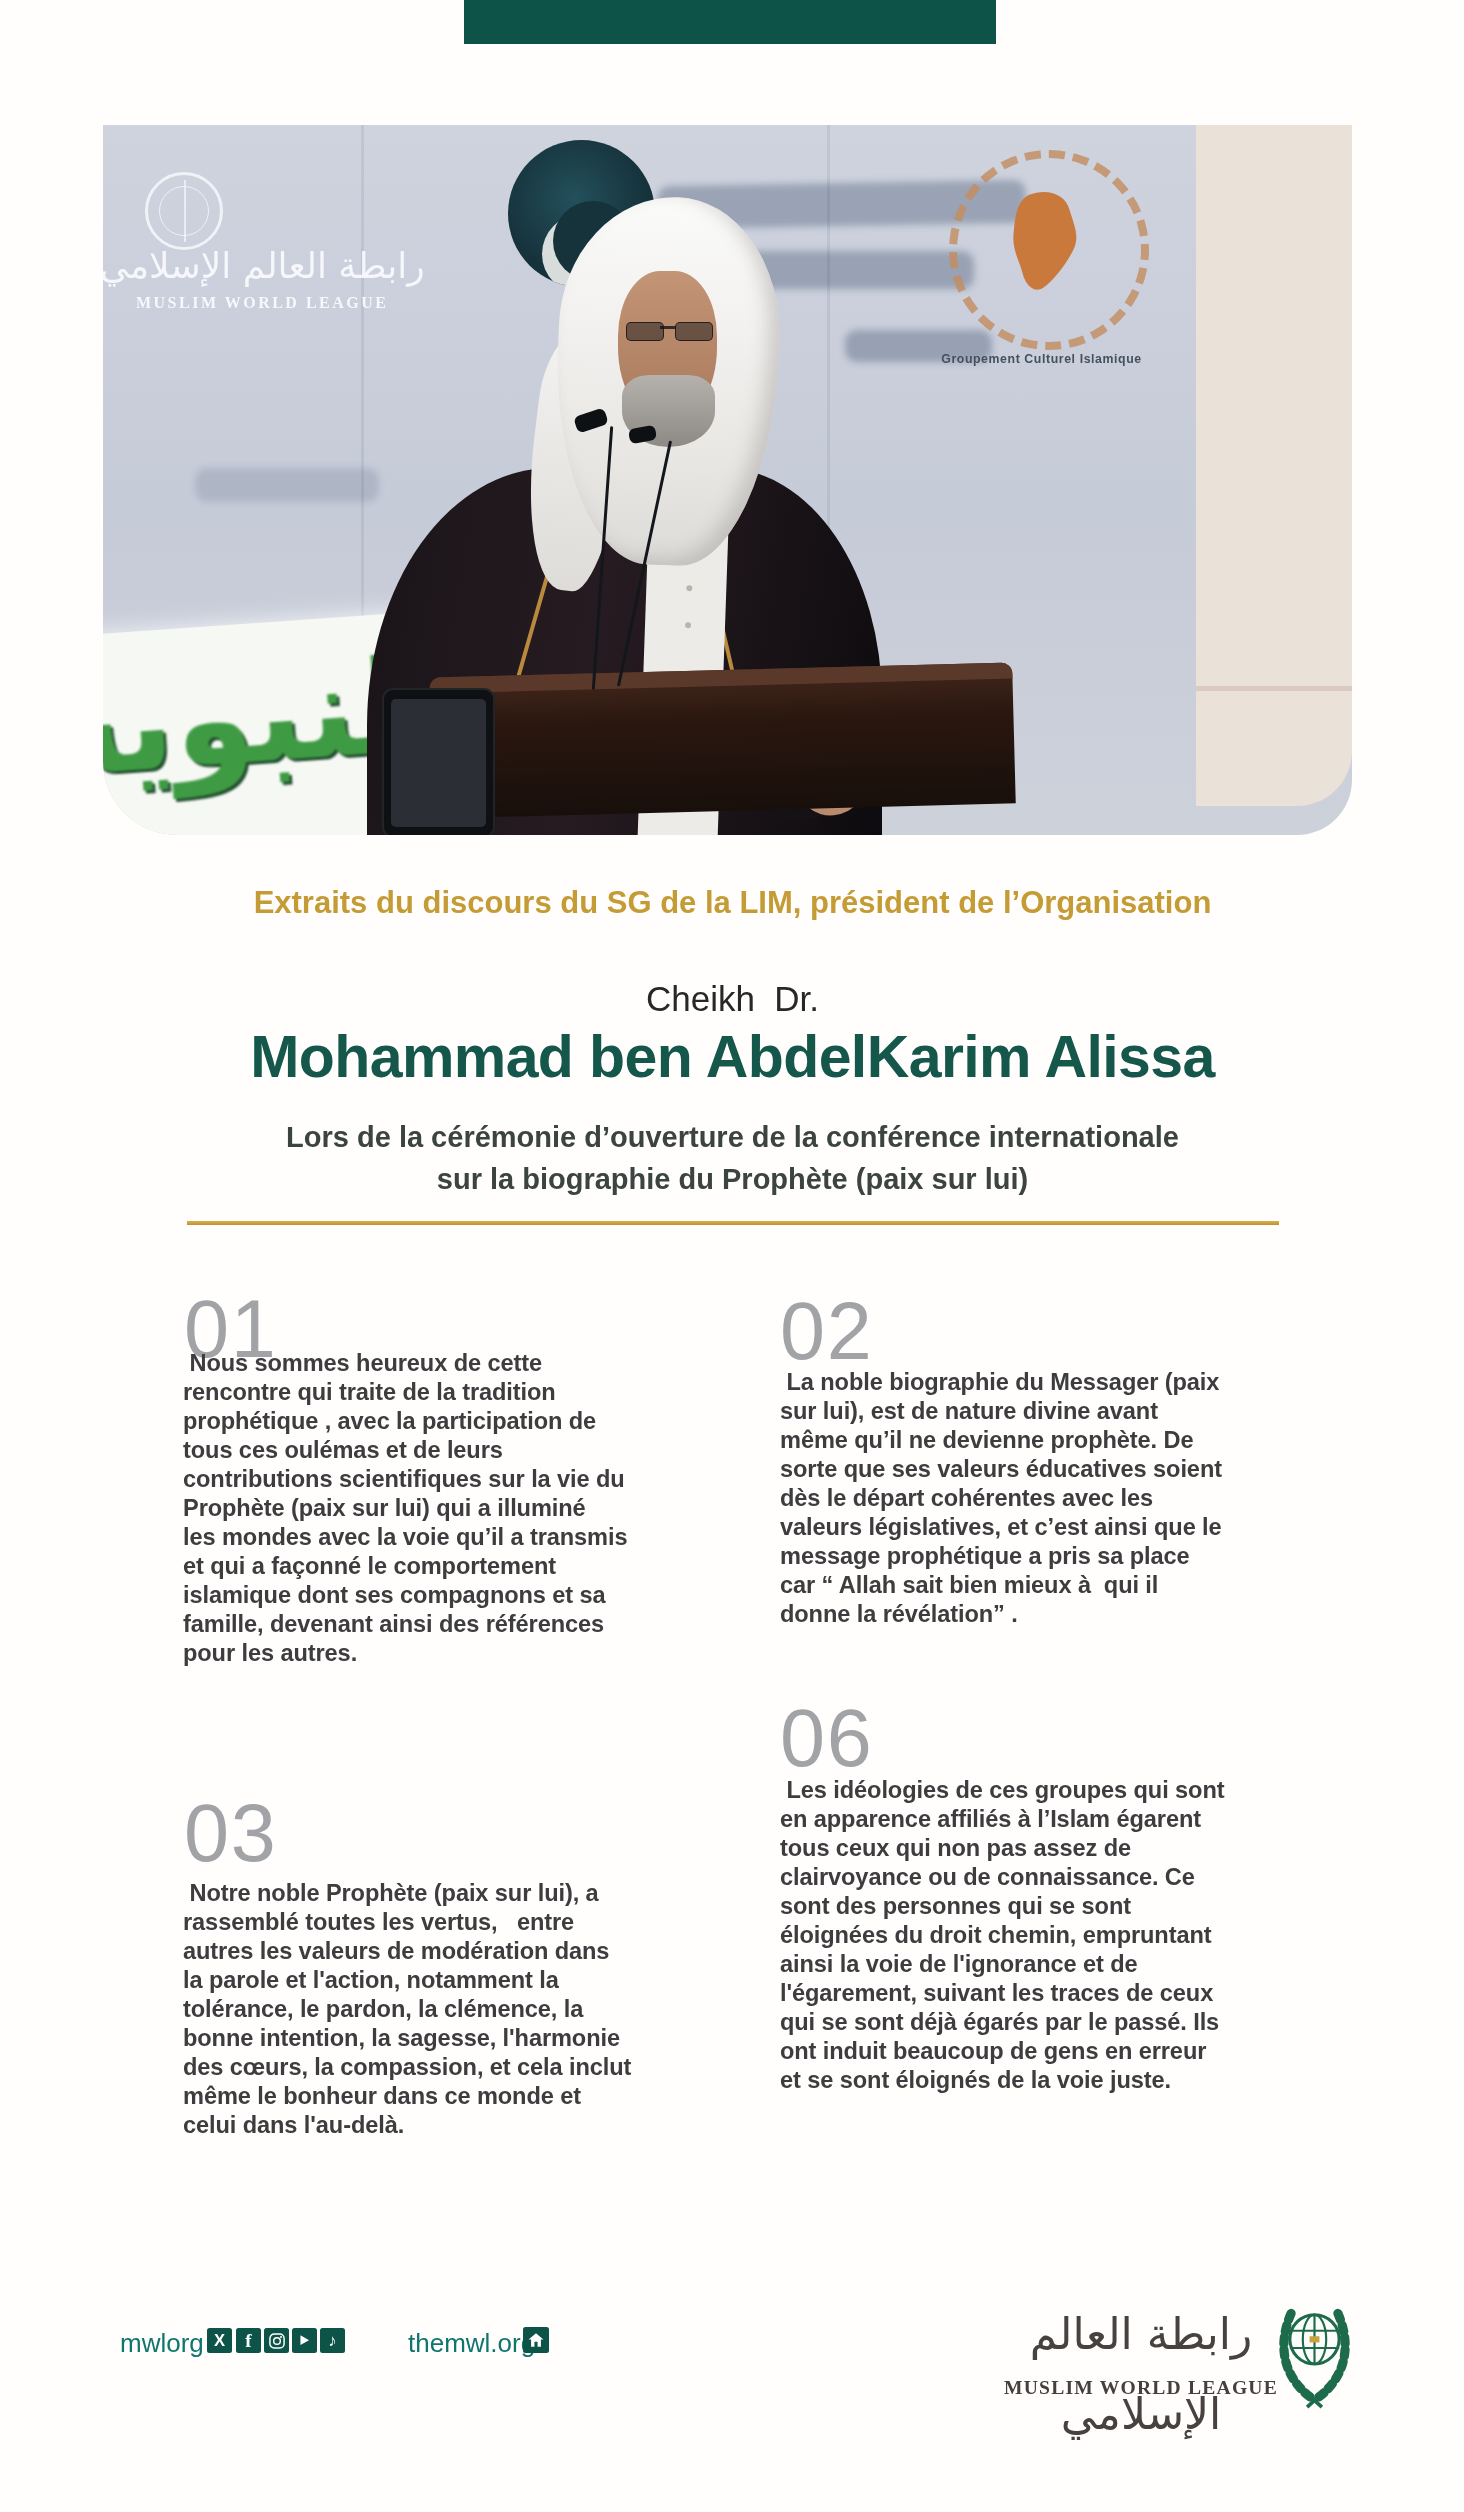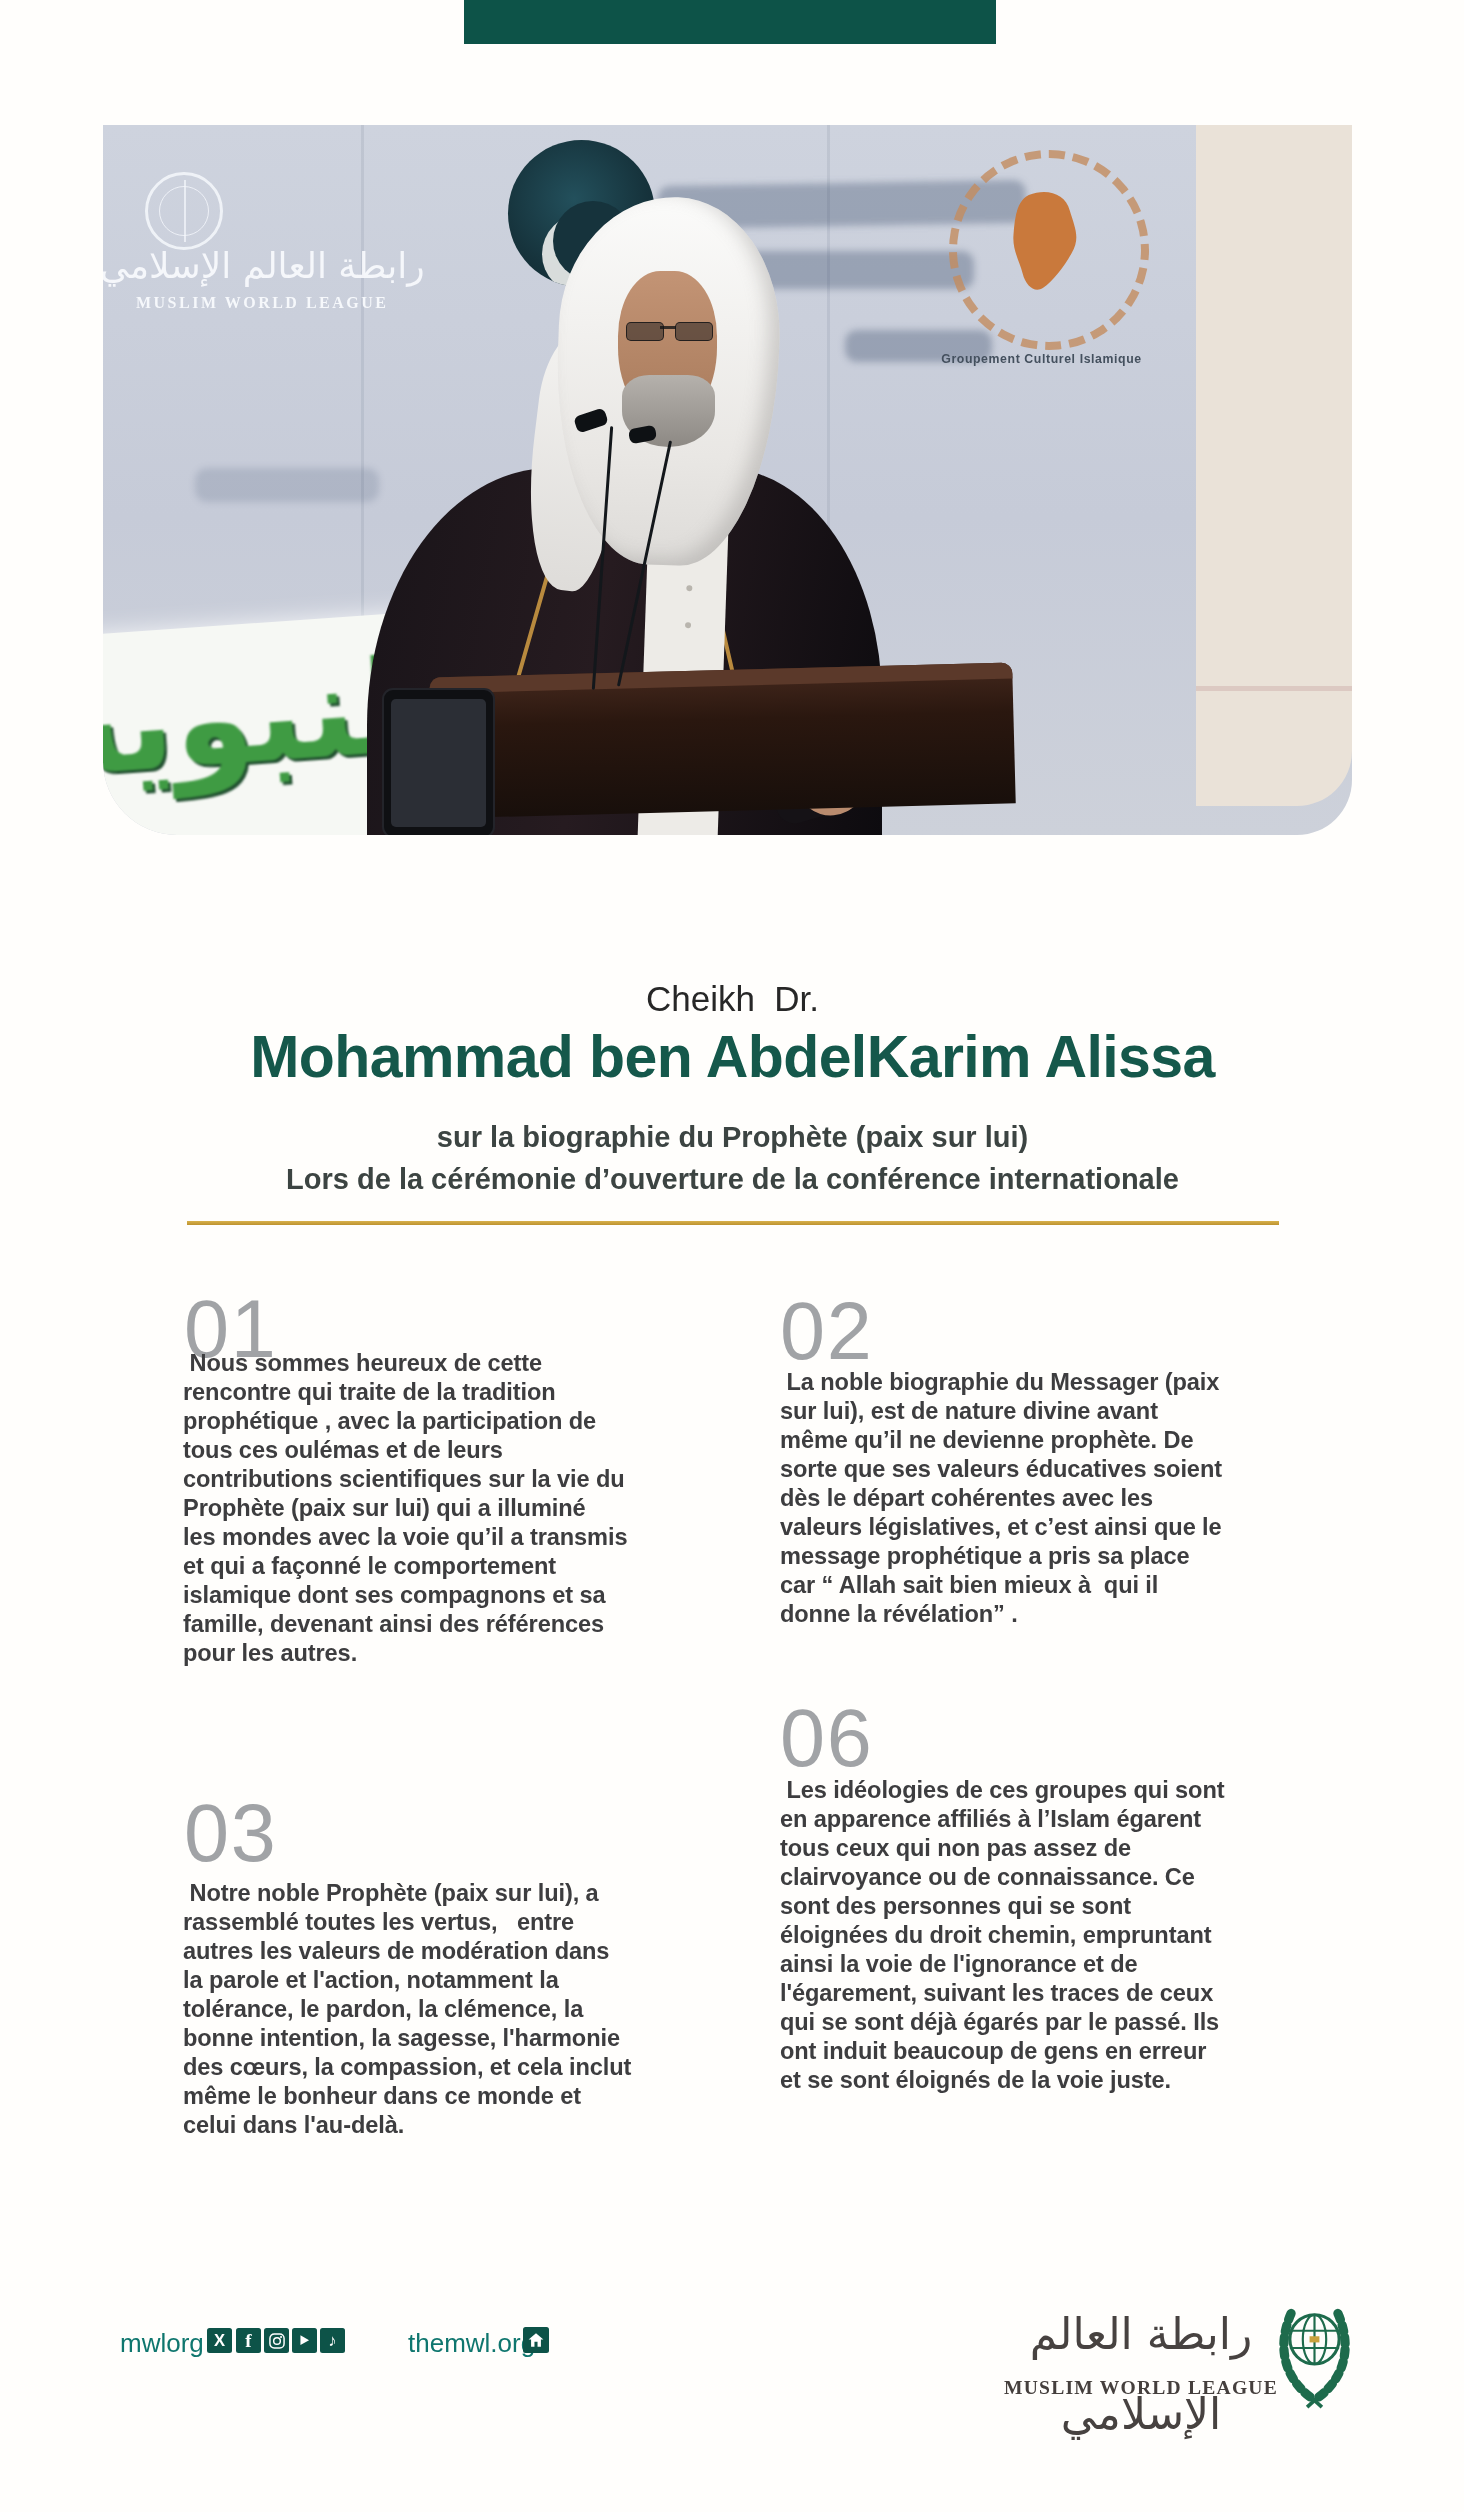--- a/index.html
+++ b/index.html
@@ -160,26 +160,27 @@
     <div class="abs mic-arm" style="left:540px;top:313px;height:251px;transform:rotate(12deg)"></div>
     <div class="abs mic-head" style="left:472px;top:287px;width:32px;height:17px;transform:rotate(-18deg)"></div>
     <div class="abs mic-head" style="left:526px;top:302px;width:27px;height:14.7px;transform:rotate(-10deg)"></div>
     <div class="abs mic-arm" style="left:331px;top:699px;height:12.3px"></div>
     <div class="abs phone">
         <span class="scr"></span>
       </div>
   </div>
 
   <div class="abs kicker">
+    <div>Extraits du discours du SG de la LIM, président de l’Organisation</div>
   </div>
   <div class="abs prename">Cheikh  Dr.</div>
   <div class="abs bigname">Mohammad ben AbdelKarim Alissa</div>
   <div class="abs subtitle">
+    <div>Lors de la cérémonie d’ouverture de la conférence internationale</div>
     <div>sur la biographie du Prophète (paix sur lui)</div>
-    <div>Lors de la cérémonie d’ouverture de la conférence internationale</div>
   </div>
   <div class="abs divider"></div>
 
   <div class="abs num" style="left:184px;top:1259px">01</div>
   <div class="abs para" style="left:183px;top:1349px"> Nous sommes heureux de cette
 rencontre qui traite de la tradition
 prophétique , avec la participation de
 tous ces oulémas et de leurs
 contributions scientifiques sur la vie du
 Prophète (paix sur lui) qui a illuminé

